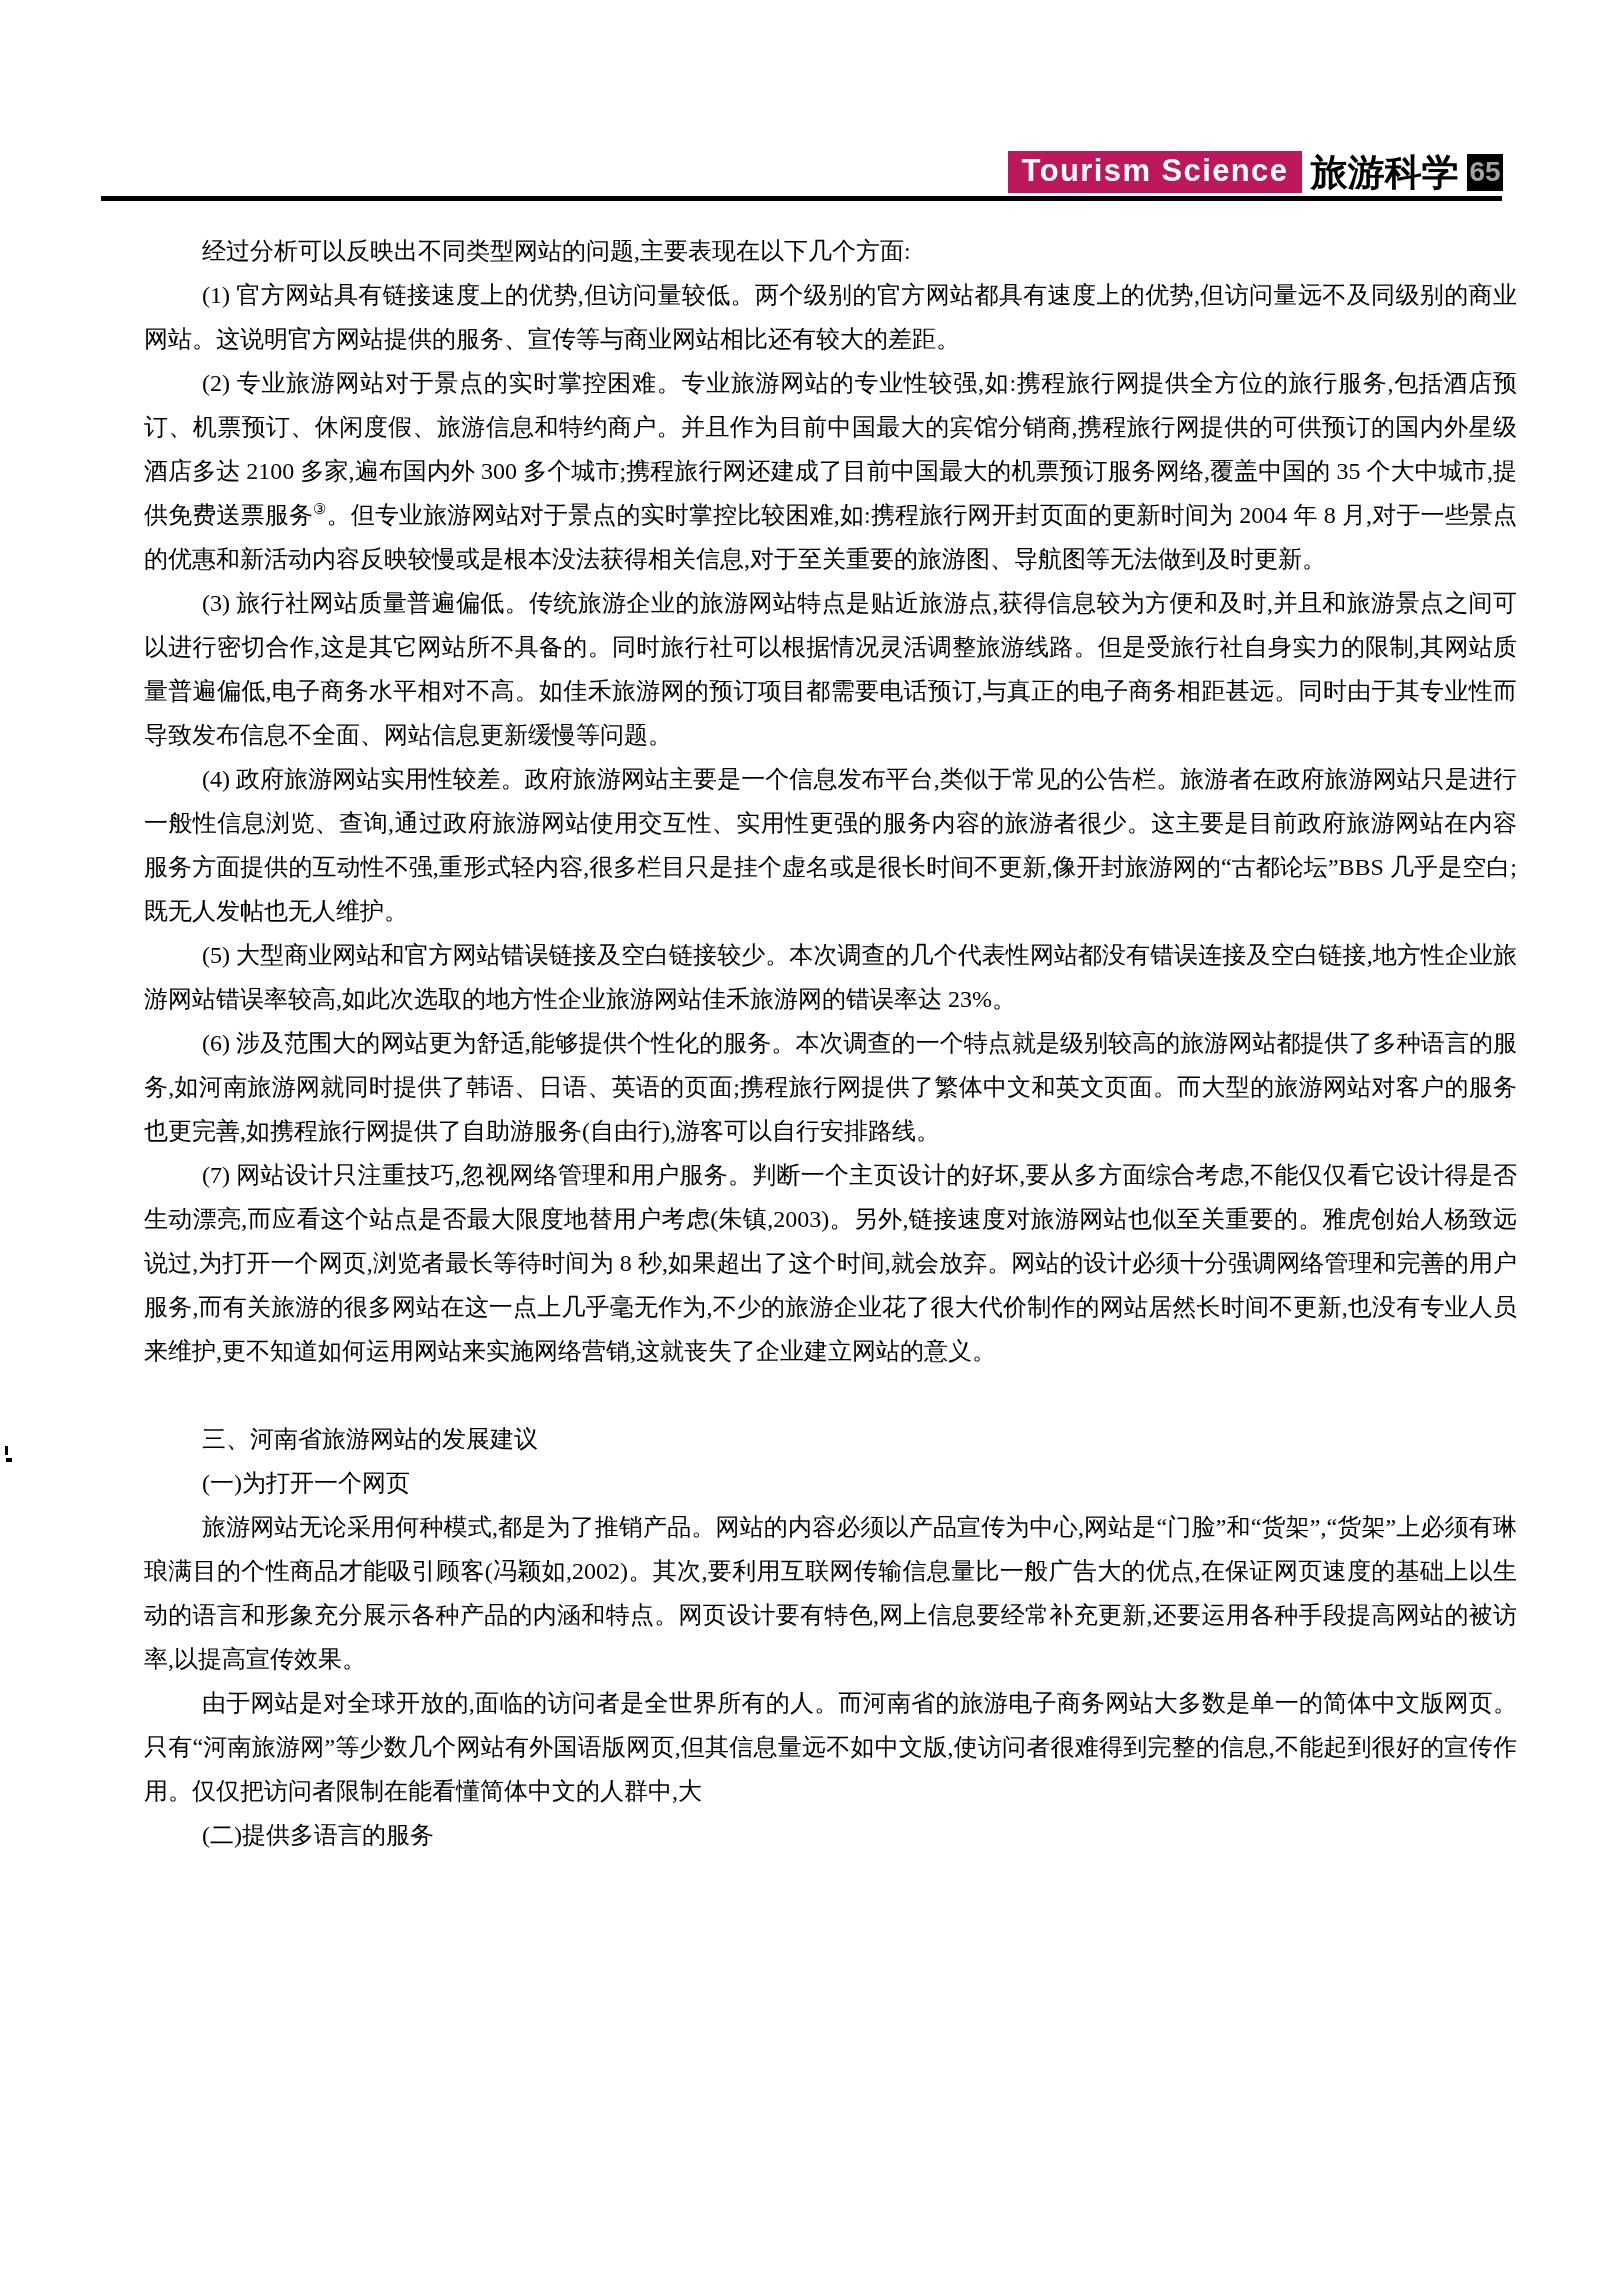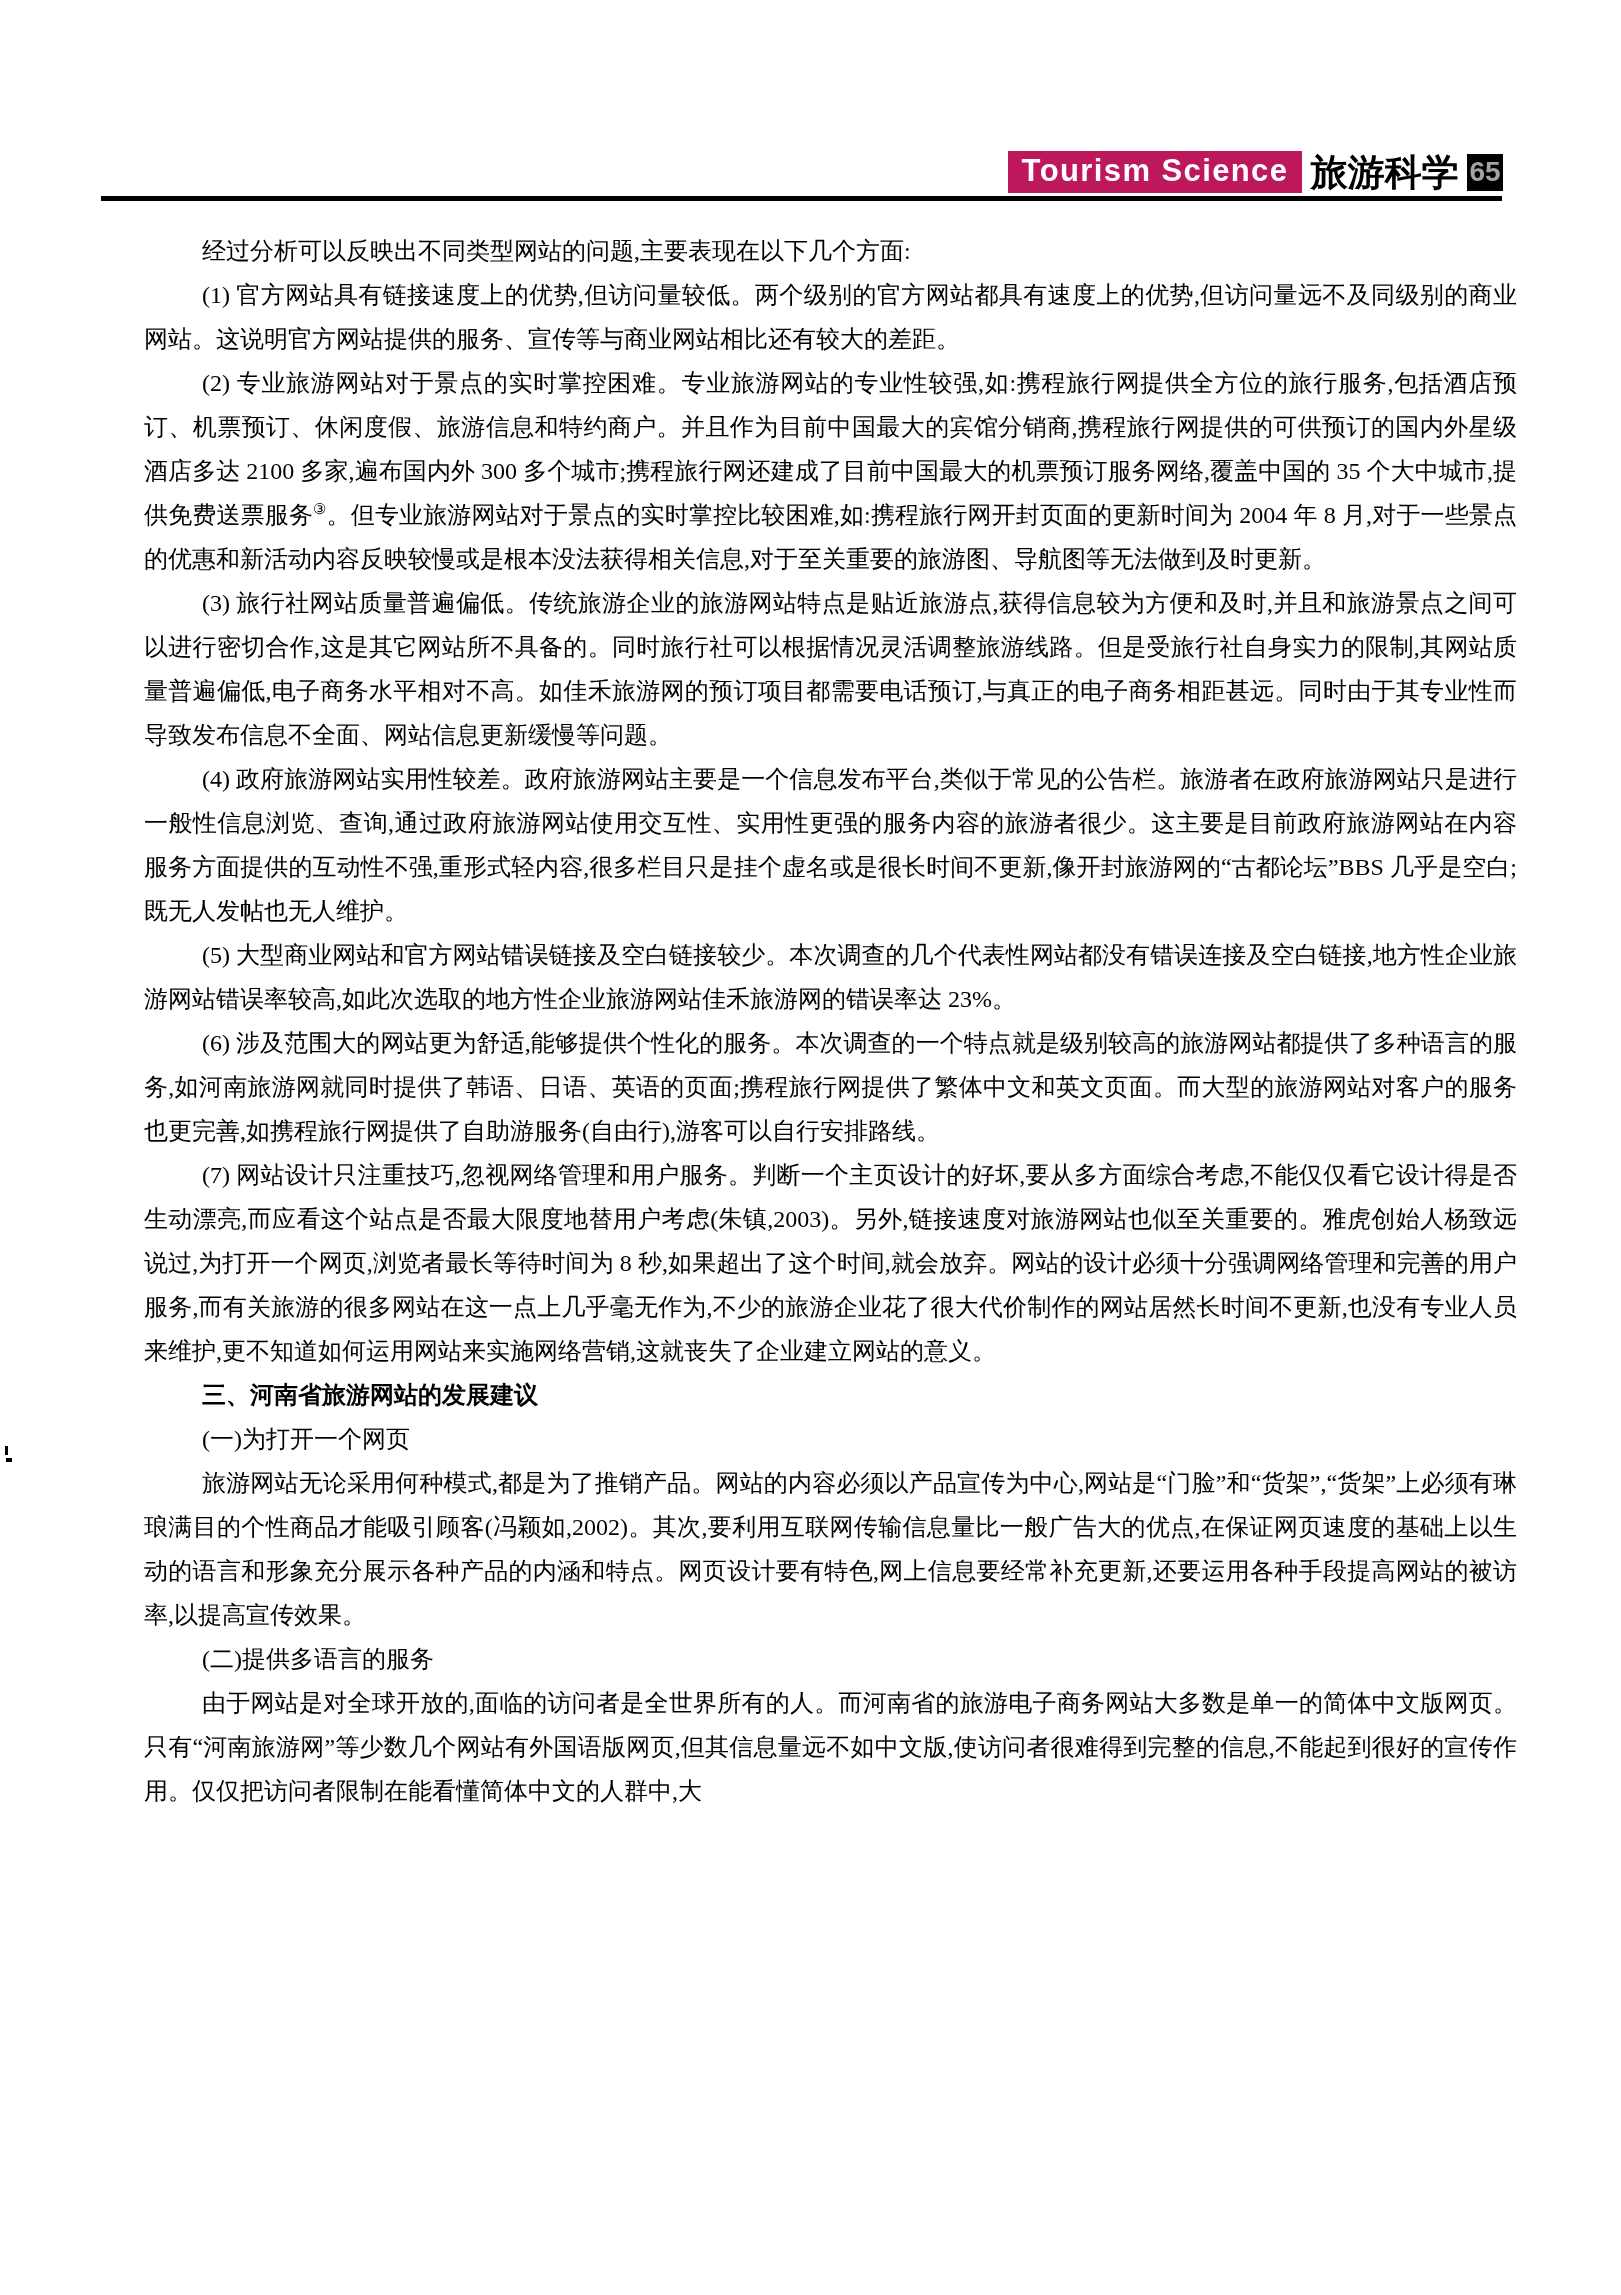--- a/index.html
+++ b/index.html
@@ -38,21 +38,21 @@
   .rule{
     position:absolute;left:101px;top:196px;width:1401px;height:4.9px;background:#000;
   }
   
   .body-text{
     position:absolute;left:144px;top:229px;width:1373px;
     font-size:24px;line-height:44px;
     text-align:justify;text-justify:inter-ideograph;
   }
   .para{margin:0;text-indent:58px;}
-  .section-heading{font-weight:bold;}
+  .section-heading{font-weight:normal;margin-top:44px;}
   sup.fnote{font-size:0.62em;vertical-align:super;line-height:0;}
   
   .speck{position:absolute;background:#000;}
   .speck-a{left:4.9px;top:1446px;width:3.5px;height:9px;}
   .speck-b{left:6.2px;top:1458px;width:5.6px;height:4.2px;}
 </style>
 </head>
 <body>
 
 <div class="page">
@@ -69,21 +69,21 @@
     <p class="para">(1) 官方网站具有链接速度上的优势,但访问量较低。两个级别的官方网站都具有速度上的优势,但访问量远不及同级别的商业网站。这说明官方网站提供的服务、宣传等与商业网站相比还有较大的差距。</p>
     <p class="para"><span>(2) 专业旅游网站对于景点的实时掌控困难。专业旅游网站的专业性较强,如:携程旅行网提供全方位的旅行服务,包括酒店预订、机票预订、休闲度假、旅游信息和特约商户。并且作为目前中国最大的宾馆分销商,携程旅行网提供的可供预订的国内外星级酒店多达 2100 多家,遍布国内外 300 多个城市;携程旅行网还建成了目前中国最大的机票预订服务网络,覆盖中国的 35 个大中城市,提供免费送票服务</span><sup class="fnote">③</sup><span>。但专业旅游网站对于景点的实时掌控比较困难,如:携程旅行网开封页面的更新时间为 2004 年 8 月,对于一些景点的优惠和新活动内容反映较慢或是根本没法获得相关信息,对于至关重要的旅游图、导航图等无法做到及时更新。</span></p>
     <p class="para">(3) 旅行社网站质量普遍偏低。传统旅游企业的旅游网站特点是贴近旅游点,获得信息较为方便和及时,并且和旅游景点之间可以进行密切合作,这是其它网站所不具备的。同时旅行社可以根据情况灵活调整旅游线路。但是受旅行社自身实力的限制,其网站质量普遍偏低,电子商务水平相对不高。如佳禾旅游网的预订项目都需要电话预订,与真正的电子商务相距甚远。同时由于其专业性而导致发布信息不全面、网站信息更新缓慢等问题。</p>
     <p class="para">(4) 政府旅游网站实用性较差。政府旅游网站主要是一个信息发布平台,类似于常见的公告栏。旅游者在政府旅游网站只是进行一般性信息浏览、查询,通过政府旅游网站使用交互性、实用性更强的服务内容的旅游者很少。这主要是目前政府旅游网站在内容服务方面提供的互动性不强,重形式轻内容,很多栏目只是挂个虚名或是很长时间不更新,像开封旅游网的“古都论坛”BBS 几乎是空白;既无人发帖也无人维护。</p>
     <p class="para">(5) 大型商业网站和官方网站错误链接及空白链接较少。本次调查的几个代表性网站都没有错误连接及空白链接,地方性企业旅游网站错误率较高,如此次选取的地方性企业旅游网站佳禾旅游网的错误率达 23%。</p>
     <p class="para">(6) 涉及范围大的网站更为舒适,能够提供个性化的服务。本次调查的一个特点就是级别较高的旅游网站都提供了多种语言的服务,如河南旅游网就同时提供了韩语、日语、英语的页面;携程旅行网提供了繁体中文和英文页面。而大型的旅游网站对客户的服务也更完善,如携程旅行网提供了自助游服务(自由行),游客可以自行安排路线。</p>
     <p class="para">(7) 网站设计只注重技巧,忽视网络管理和用户服务。判断一个主页设计的好坏,要从多方面综合考虑,不能仅仅看它设计得是否生动漂亮,而应看这个站点是否最大限度地替用户考虑(朱镇,2003)。另外,链接速度对旅游网站也似至关重要的。雅虎创始人杨致远说过,为打开一个网页,浏览者最长等待时间为 8 秒,如果超出了这个时间,就会放弃。网站的设计必须十分强调网络管理和完善的用户服务,而有关旅游的很多网站在这一点上几乎毫无作为,不少的旅游企业花了很大代价制作的网站居然长时间不更新,也没有专业人员来维护,更不知道如何运用网站来实施网络营销,这就丧失了企业建立网站的意义。</p>
     <p class="para section-heading">三、河南省旅游网站的发展建议</p>
     <p class="para">(一)为打开一个网页</p>
     <p class="para">旅游网站无论采用何种模式,都是为了推销产品。网站的内容必须以产品宣传为中心,网站是“门脸”和“货架”,“货架”上必须有琳琅满目的个性商品才能吸引顾客(冯颖如,2002)。其次,要利用互联网传输信息量比一般广告大的优点,在保证网页速度的基础上以生动的语言和形象充分展示各种产品的内涵和特点。网页设计要有特色,网上信息要经常补充更新,还要运用各种手段提高网站的被访率,以提高宣传效果。</p>
+    <p class="para">由于网站是对全球开放的,面临的访问者是全世界所有的人。而河南省的旅游电子商务网站大多数是单一的简体中文版网页。只有“河南旅游网”等少数几个网站有外国语版网页,但其信息量远不如中文版,使访问者很难得到完整的信息,不能起到很好的宣传作用。仅仅把访问者限制在能看懂简体中文的人群中,大</p>
     <p class="para">(二)提供多语言的服务</p>
-    <p class="para">由于网站是对全球开放的,面临的访问者是全世界所有的人。而河南省的旅游电子商务网站大多数是单一的简体中文版网页。只有“河南旅游网”等少数几个网站有外国语版网页,但其信息量远不如中文版,使访问者很难得到完整的信息,不能起到很好的宣传作用。仅仅把访问者限制在能看懂简体中文的人群中,大</p>
   </div>
 
   <div class="speck speck-a"></div>
   <div class="speck speck-b"></div>
 
 </div>
 
 
 </body></html>

